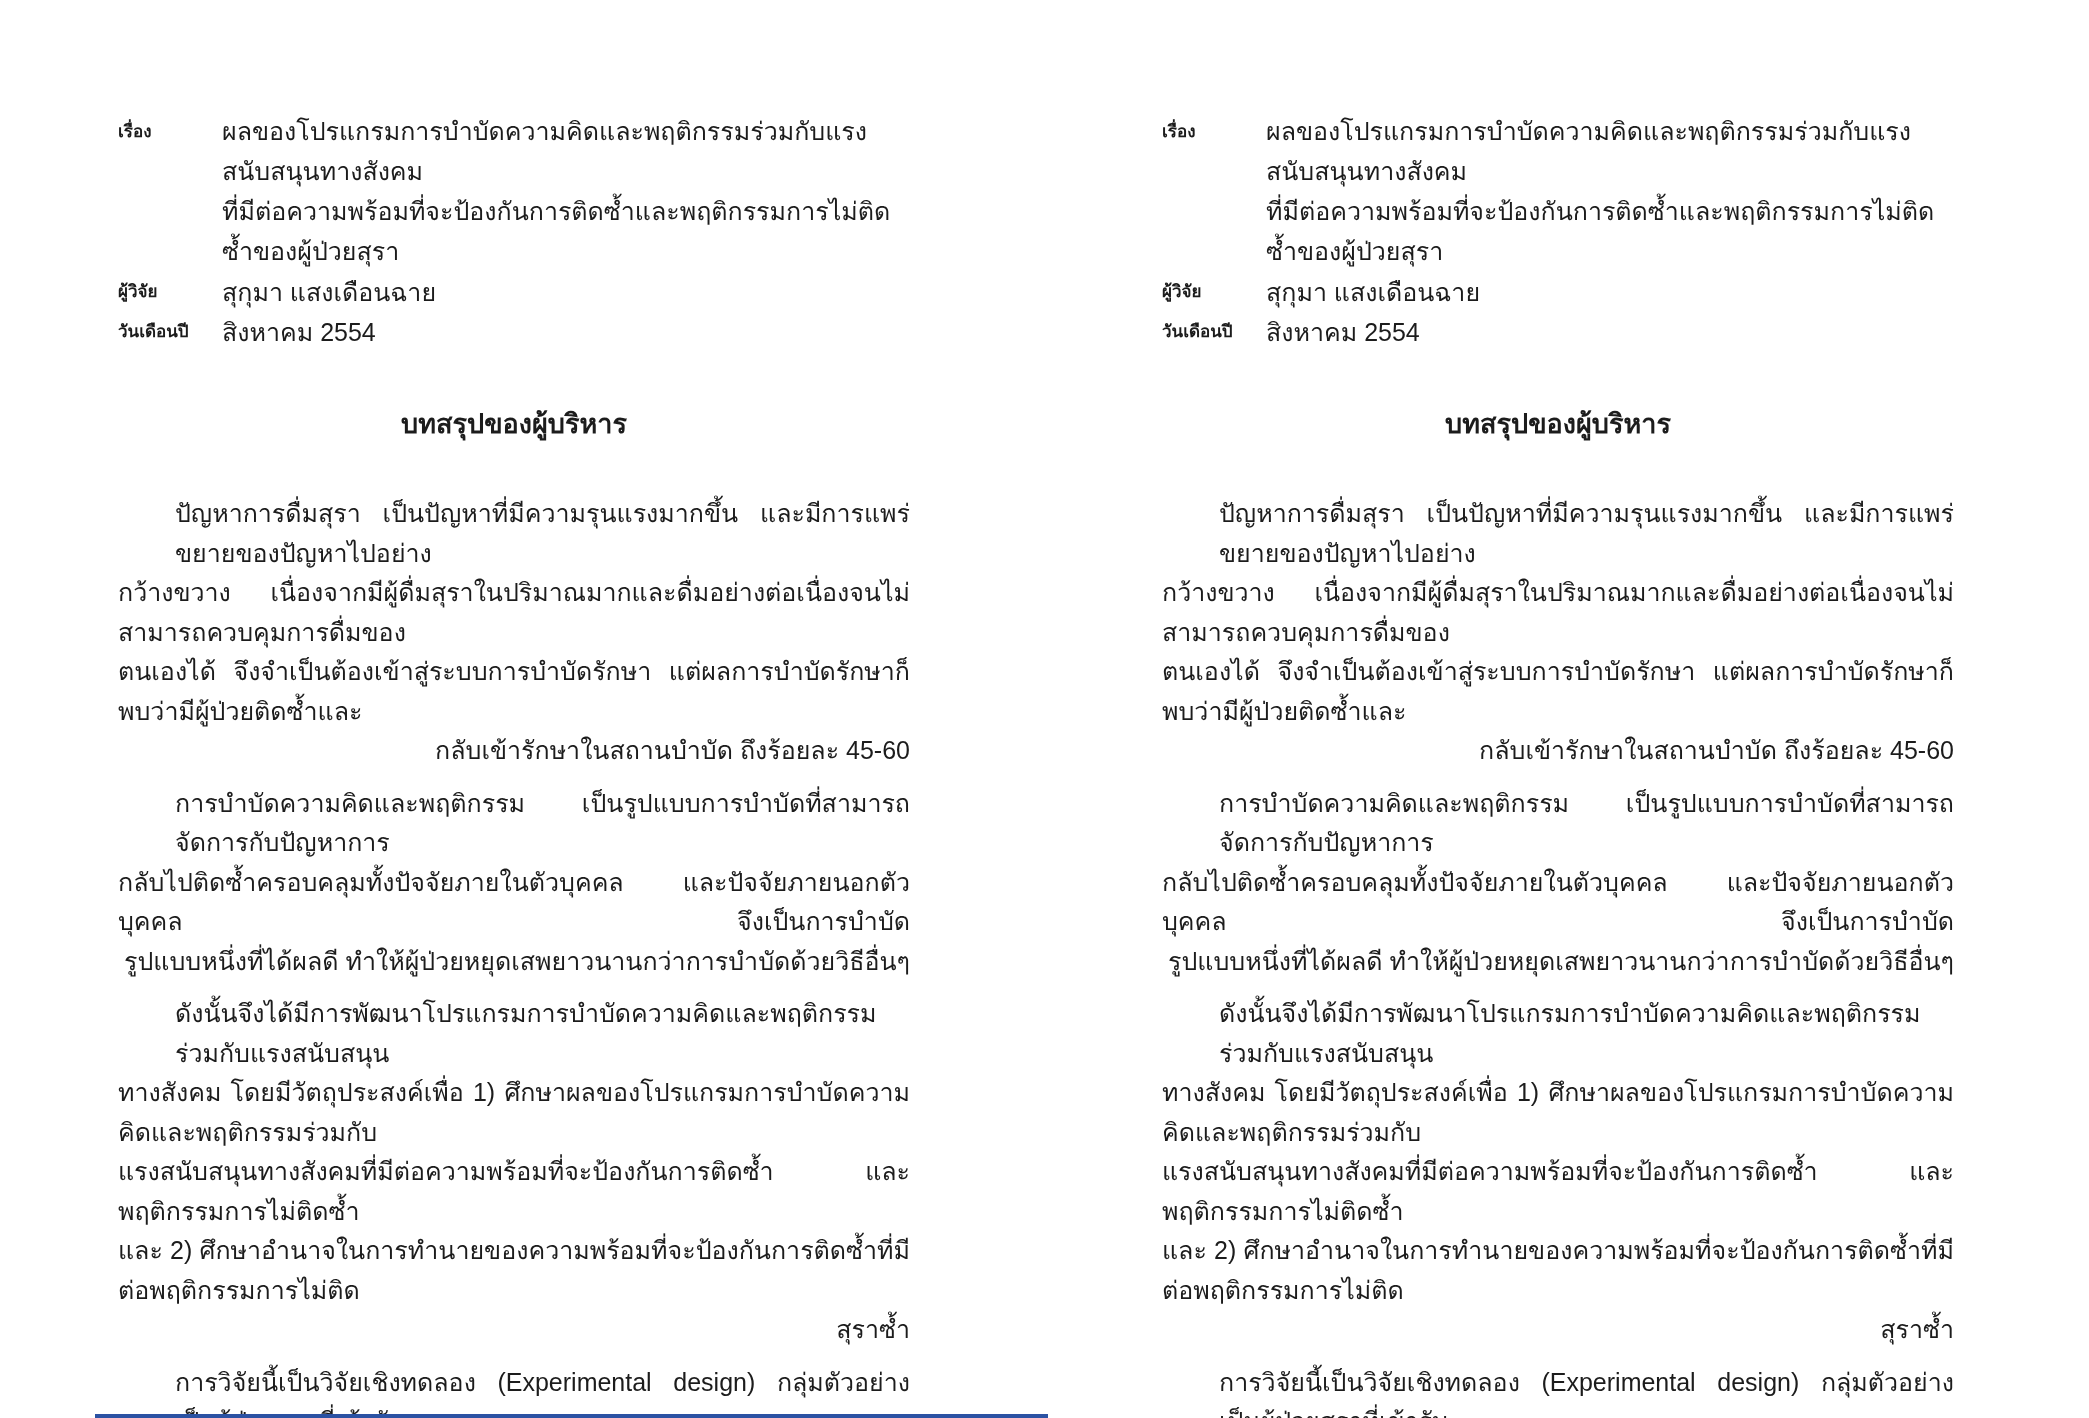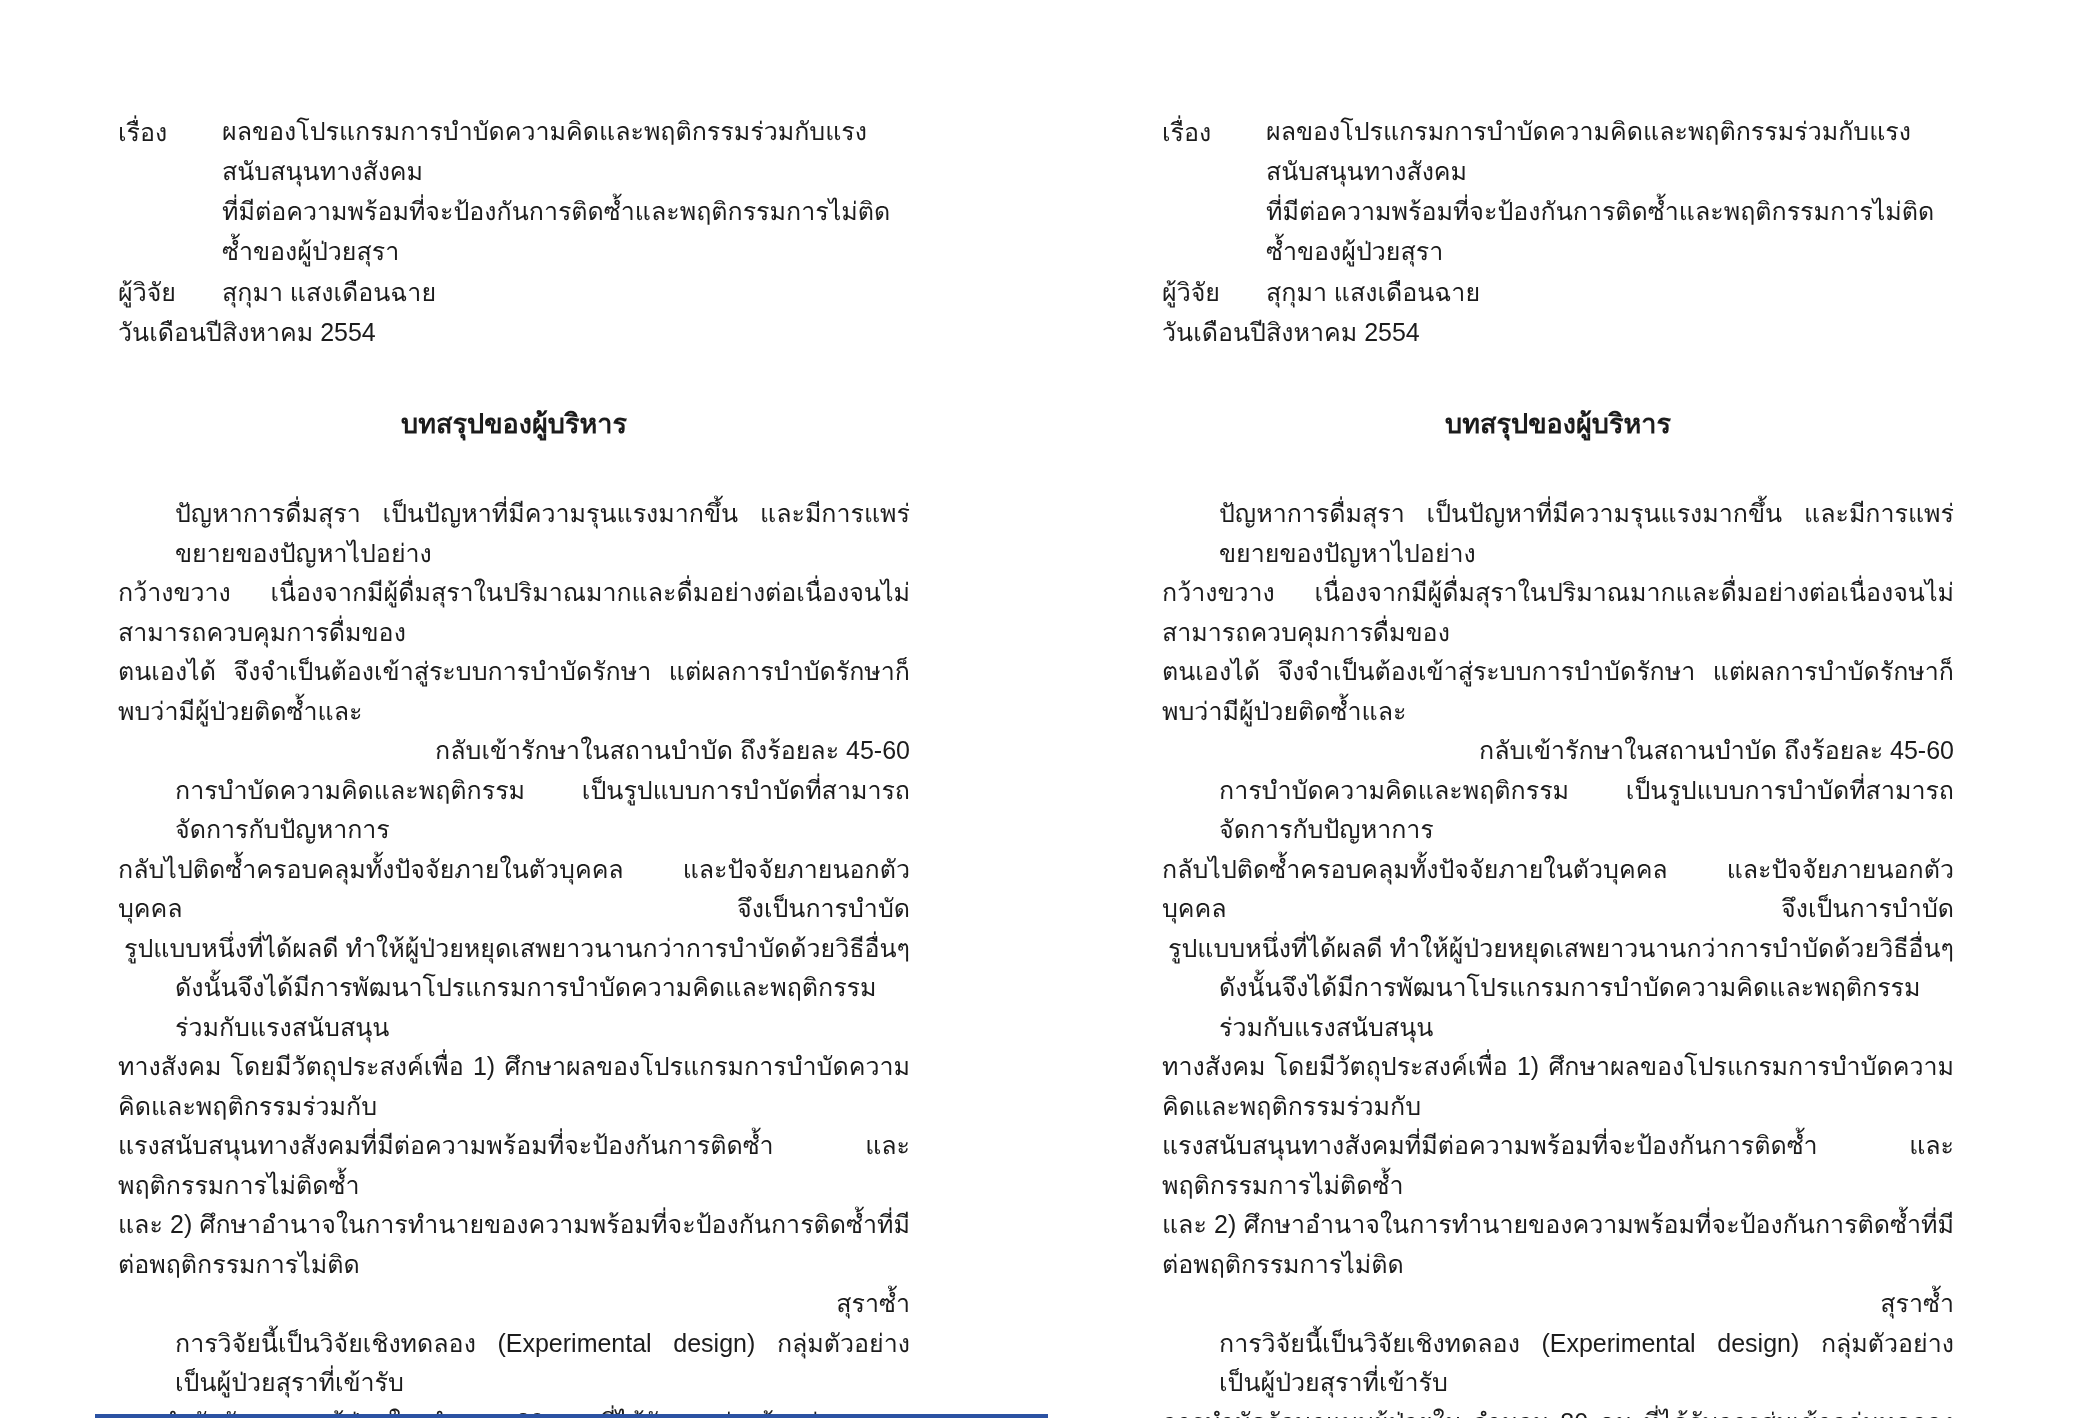--- a/index.html
+++ b/index.html
@@ -15,22 +15,22 @@
   .page{
     width:1044px;height:1418px;
     box-sizing:border-box;
     padding:112px 134px 0 118px;
     flex:0 0 auto;
   }
   .hdr{width:100%;}
   .hdr-row{display:flex;align-items:flex-start;}
   .hdr-label{
     flex:0 0 104px;
-    font-weight:normal;
-    font-size:25px;line-height:40px;
+    font-weight:bold;
+    font-size:17px;line-height:40px;
   }
   .hdr-value{
     flex:1 1 auto;
     font-size:25px;line-height:40px;
   }
   .tl{display:block;font-family:Liberation Serif, serif;}
   .heading{
     margin:52px 0 0 0;
     text-align:center;
     font-size:27px;
@@ -42,21 +42,21 @@
   .ln{
     font-size:25px;
     line-height:39.5px;
     white-space:pre-wrap;
     text-align:right;
   }
   .ln.jl{
     text-align:justify;
     text-align-last:justify;
   }
-  .ln.ind{padding-left:57px;}
+  .ln.ind{padding-left:57px;margin-top:13px;}
   .bottom-line{
     position:absolute;
     left:95px;bottom:0;
     width:953px;height:4px;
   }
 </style>
 </head>
 <body>
 
 <div class="pages">

